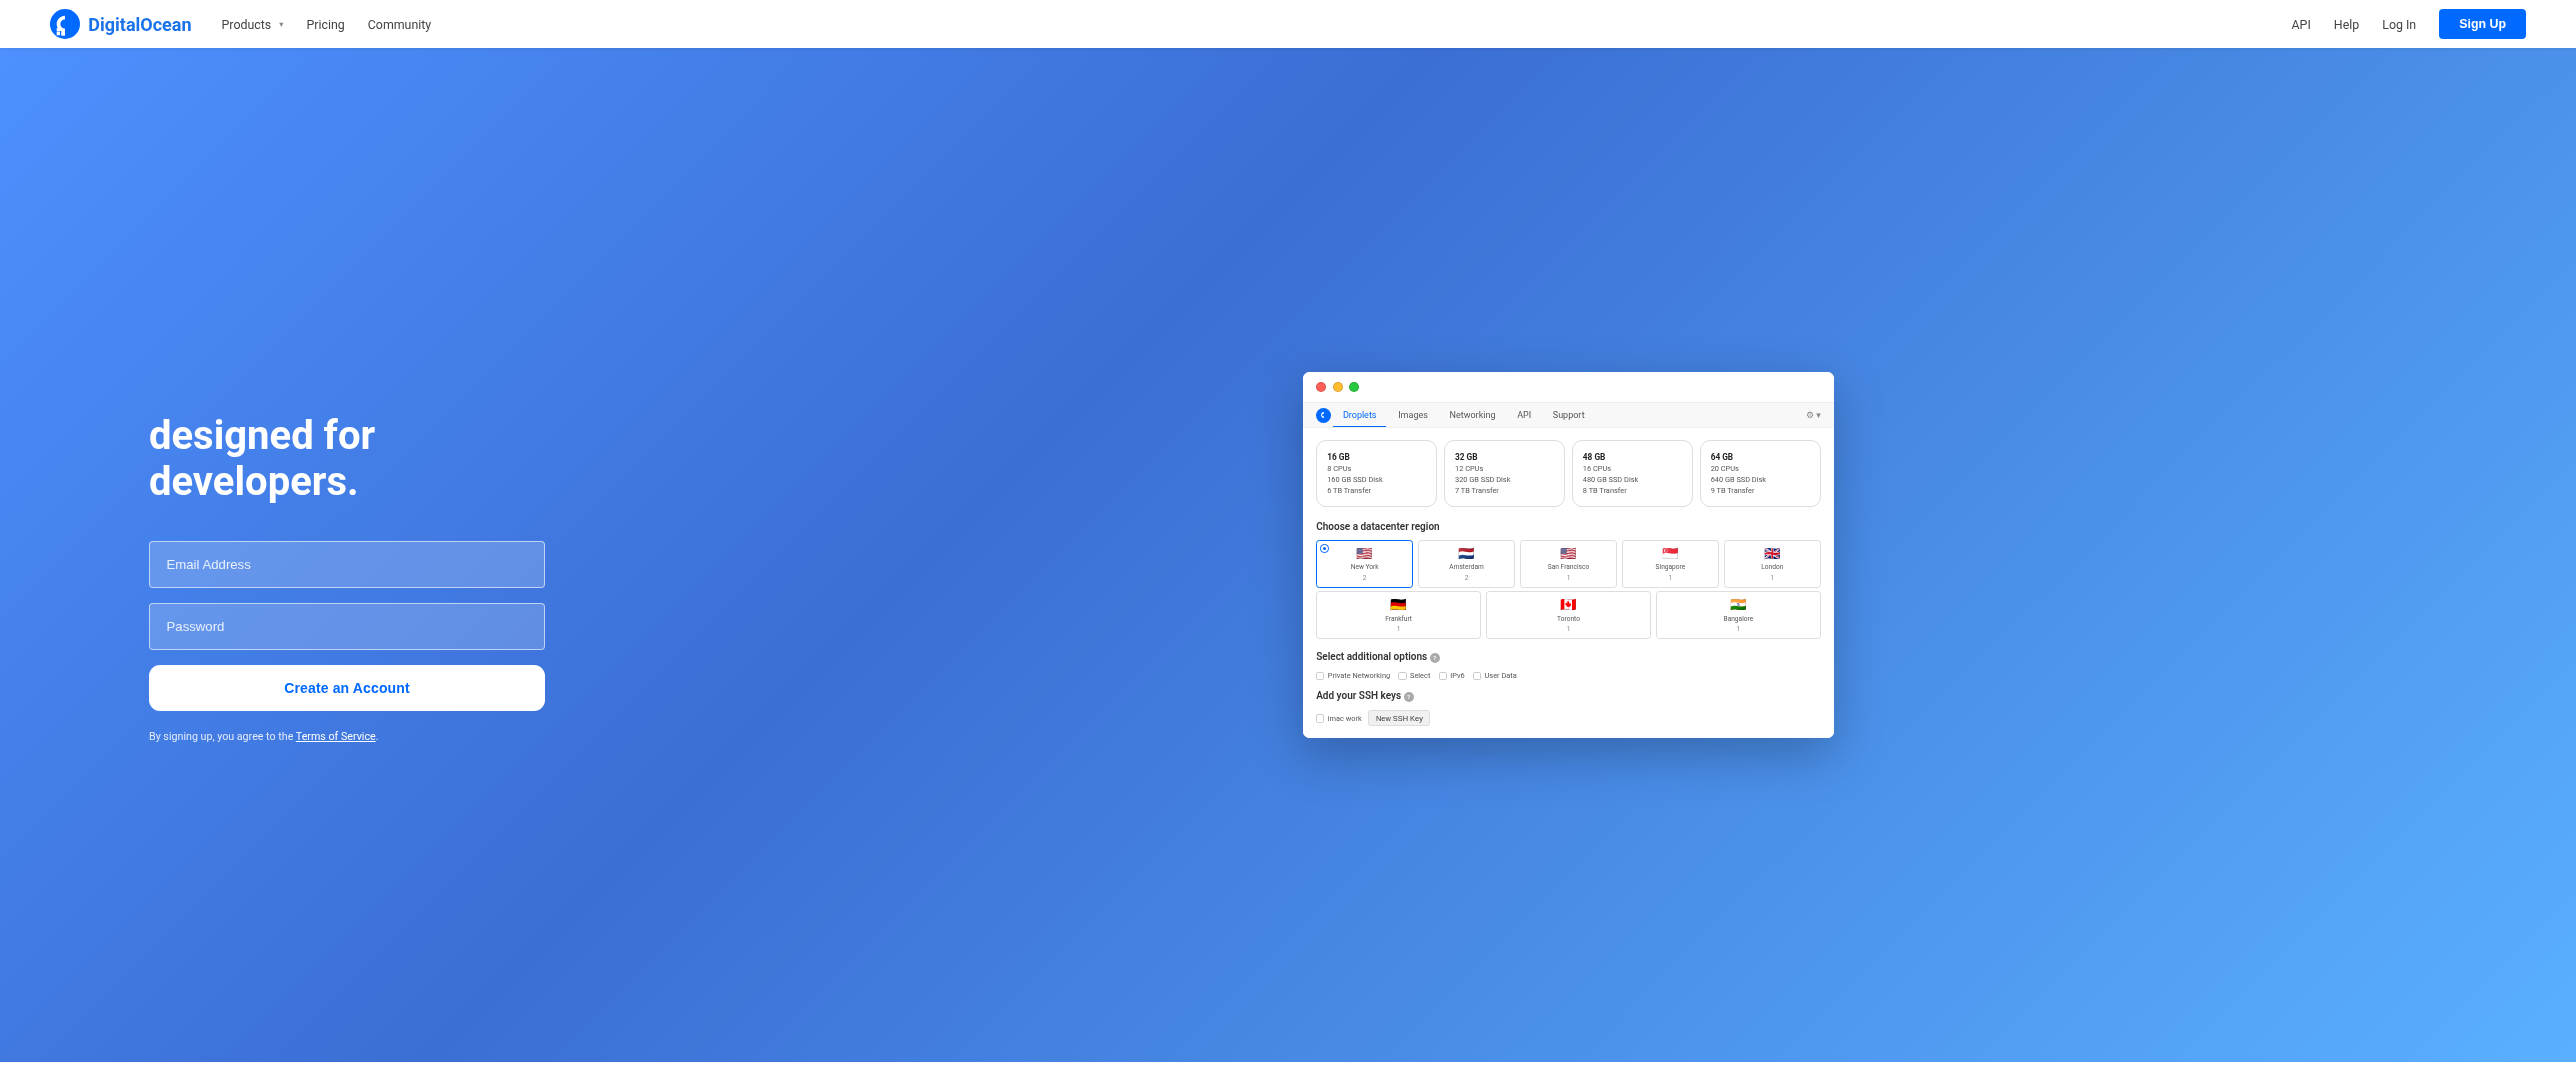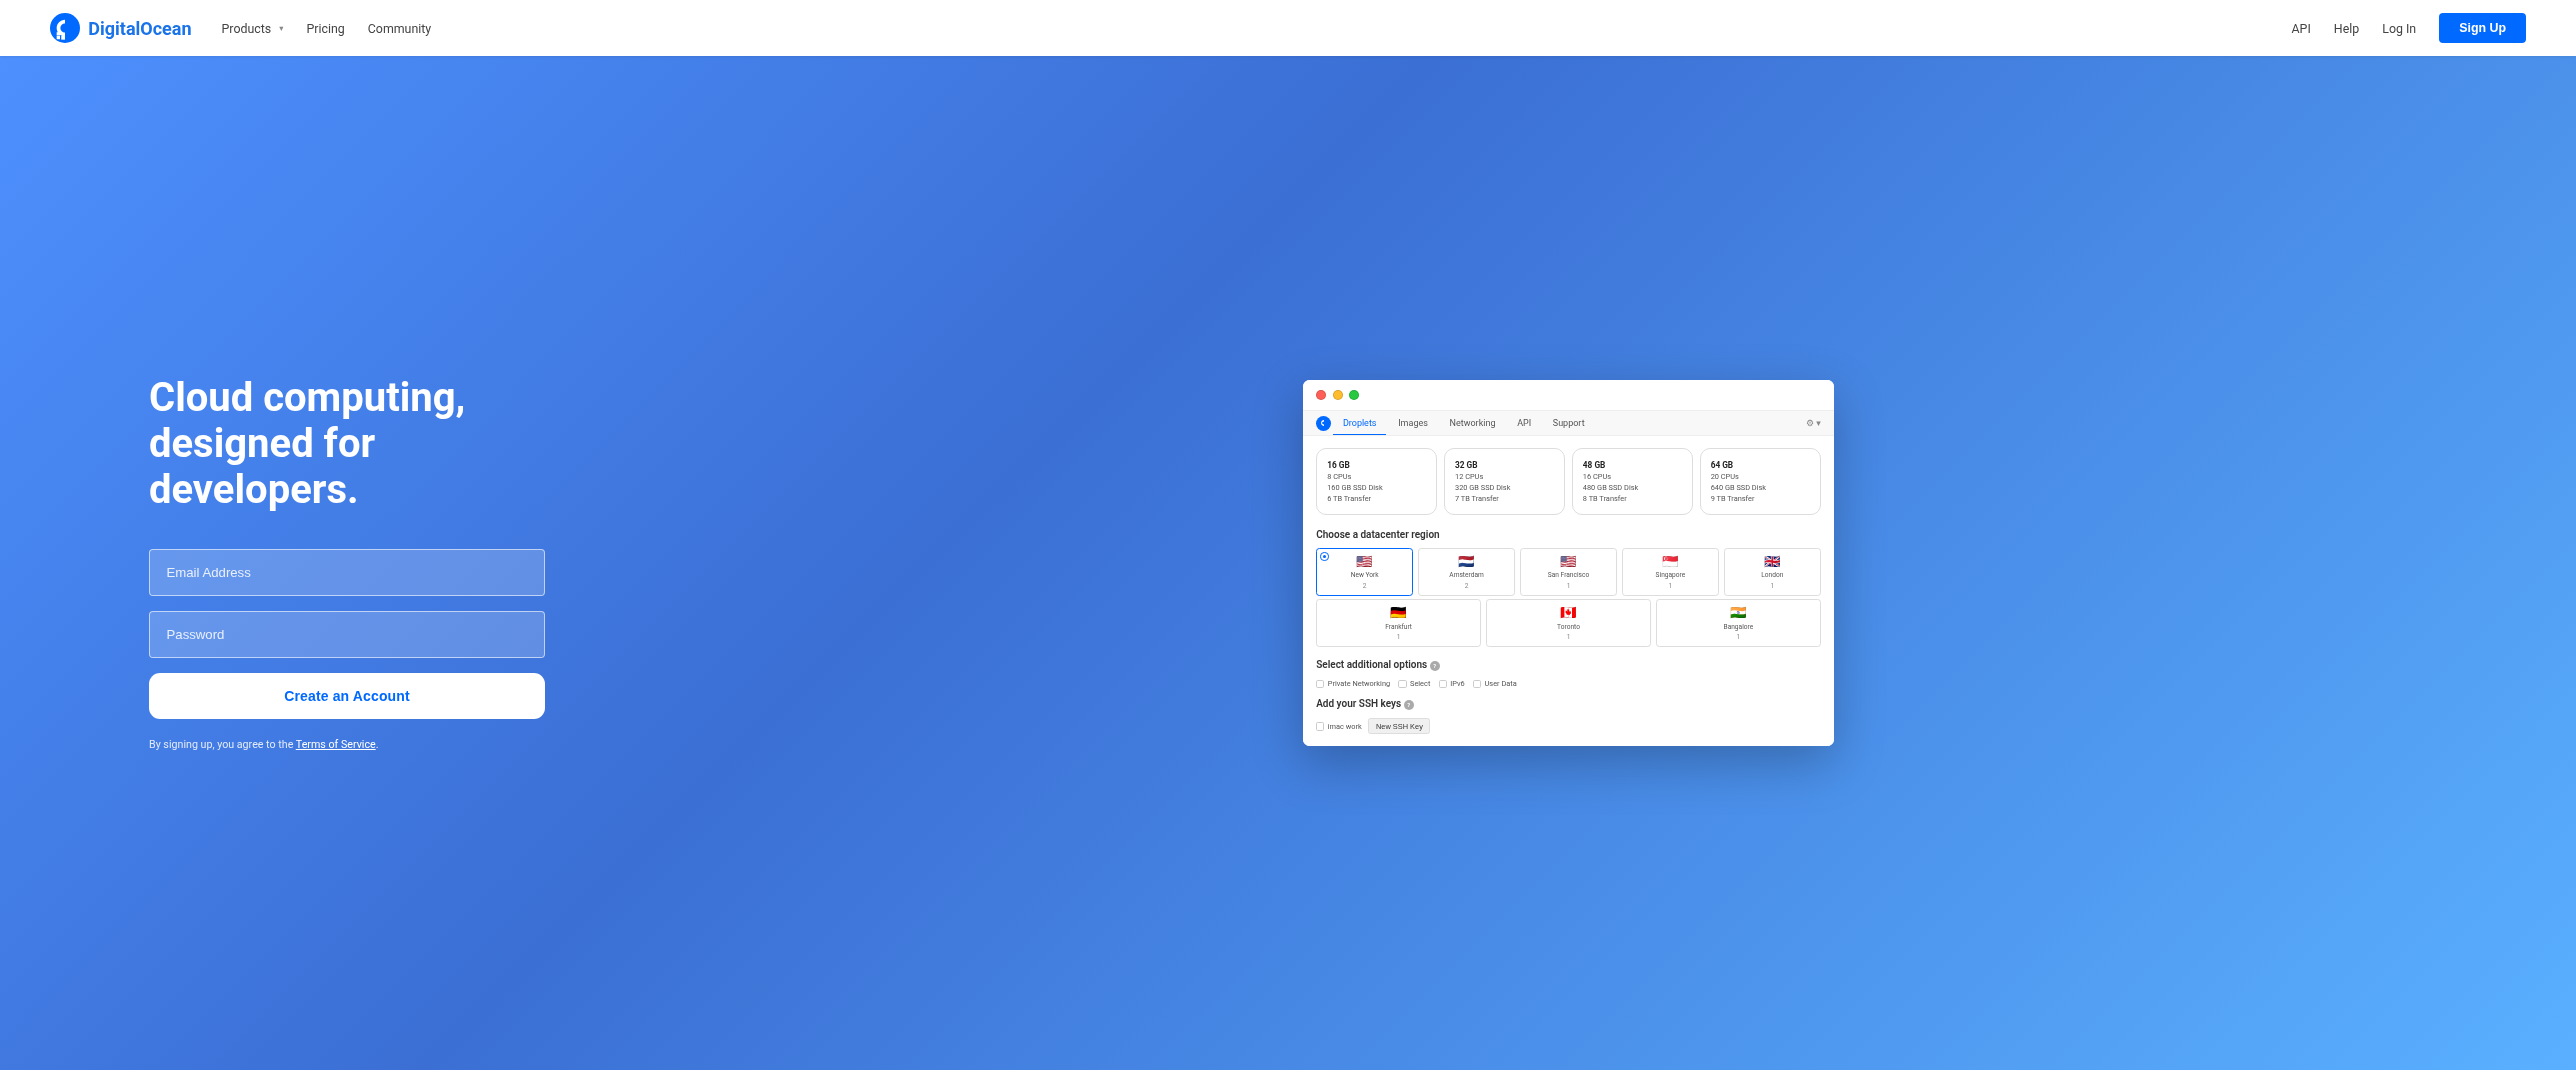--- a/index.html
+++ b/index.html
@@ -1,21 +1,21 @@
 <!DOCTYPE html>
 <html style="font-size:13.2px"><head>
   <meta charset="utf-8">
   <style>
     * { margin: 0; padding: 0; box-sizing: border-box; }
     body { font-family: -apple-system, BlinkMacSystemFont, 'Segoe UI', Roboto, sans-serif; }
 
     
     .navbar {
       background: #fff;
-      height: 56px;
+      height: 48px;
       display: flex;
       align-items: center;
       padding: 0 50px;
       box-shadow: 0 0.8px 3.3px rgba(0,0,0,0.08);
       position: relative;
       z-index: 10;
     }
     .navbar-left {
       display: flex;
       align-items: center;
@@ -377,21 +377,21 @@
     <a class="nav-right-link">Help</a>
     <a class="nav-right-link">Log In</a>
     <button class="signup-btn">Sign Up</button>
   </div>
 </nav>
 
 <section class="hero">
 
   <div class="hero-left">
     <h1 class="hero-headline">
-      <span>Cloud computing,</span><br>
+      <br>
       <span>designed for developers.</span>
     </h1>
     <div class="hero-form">
       <input class="form-input" type="email" placeholder="Email Address" style="">
       <input class="form-input" type="password" placeholder="Password" style="">
       <button class="create-account-btn">Create an Account</button>
       <p class="terms-text">
         <span>By signing up, you agree to the </span><a class="terms-link">Terms of Service</a><span>.</span>
       </p>
     </div>

